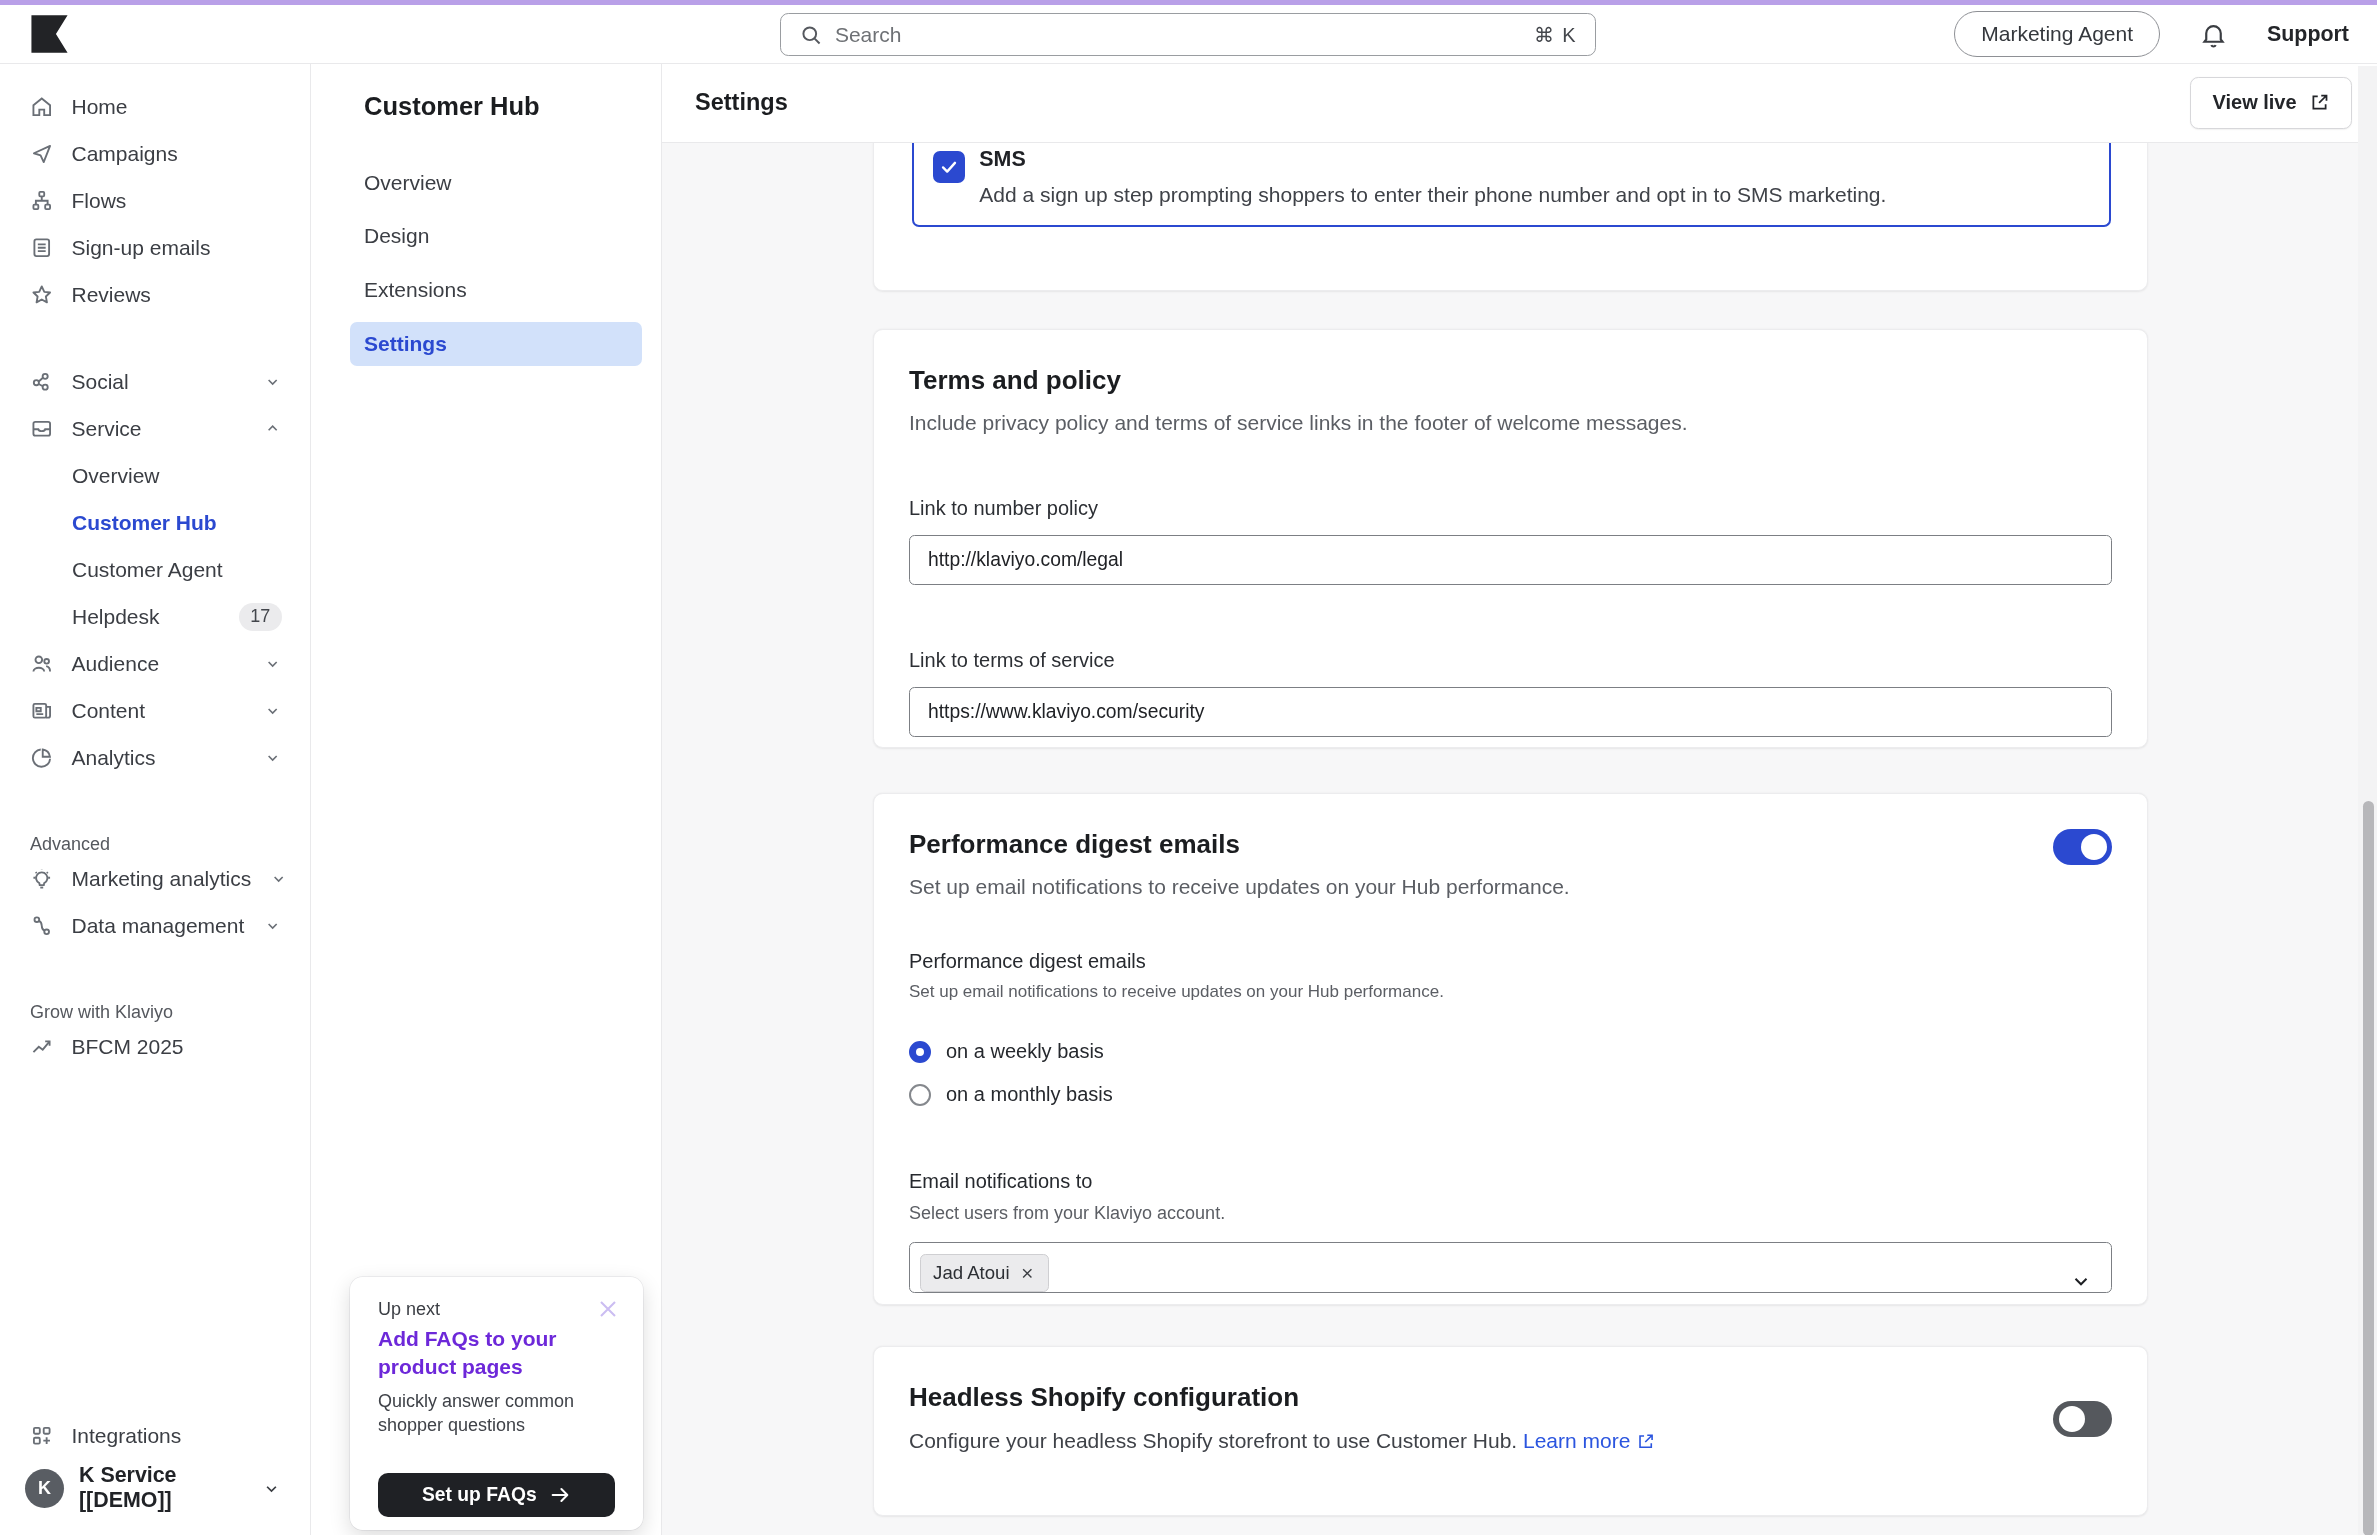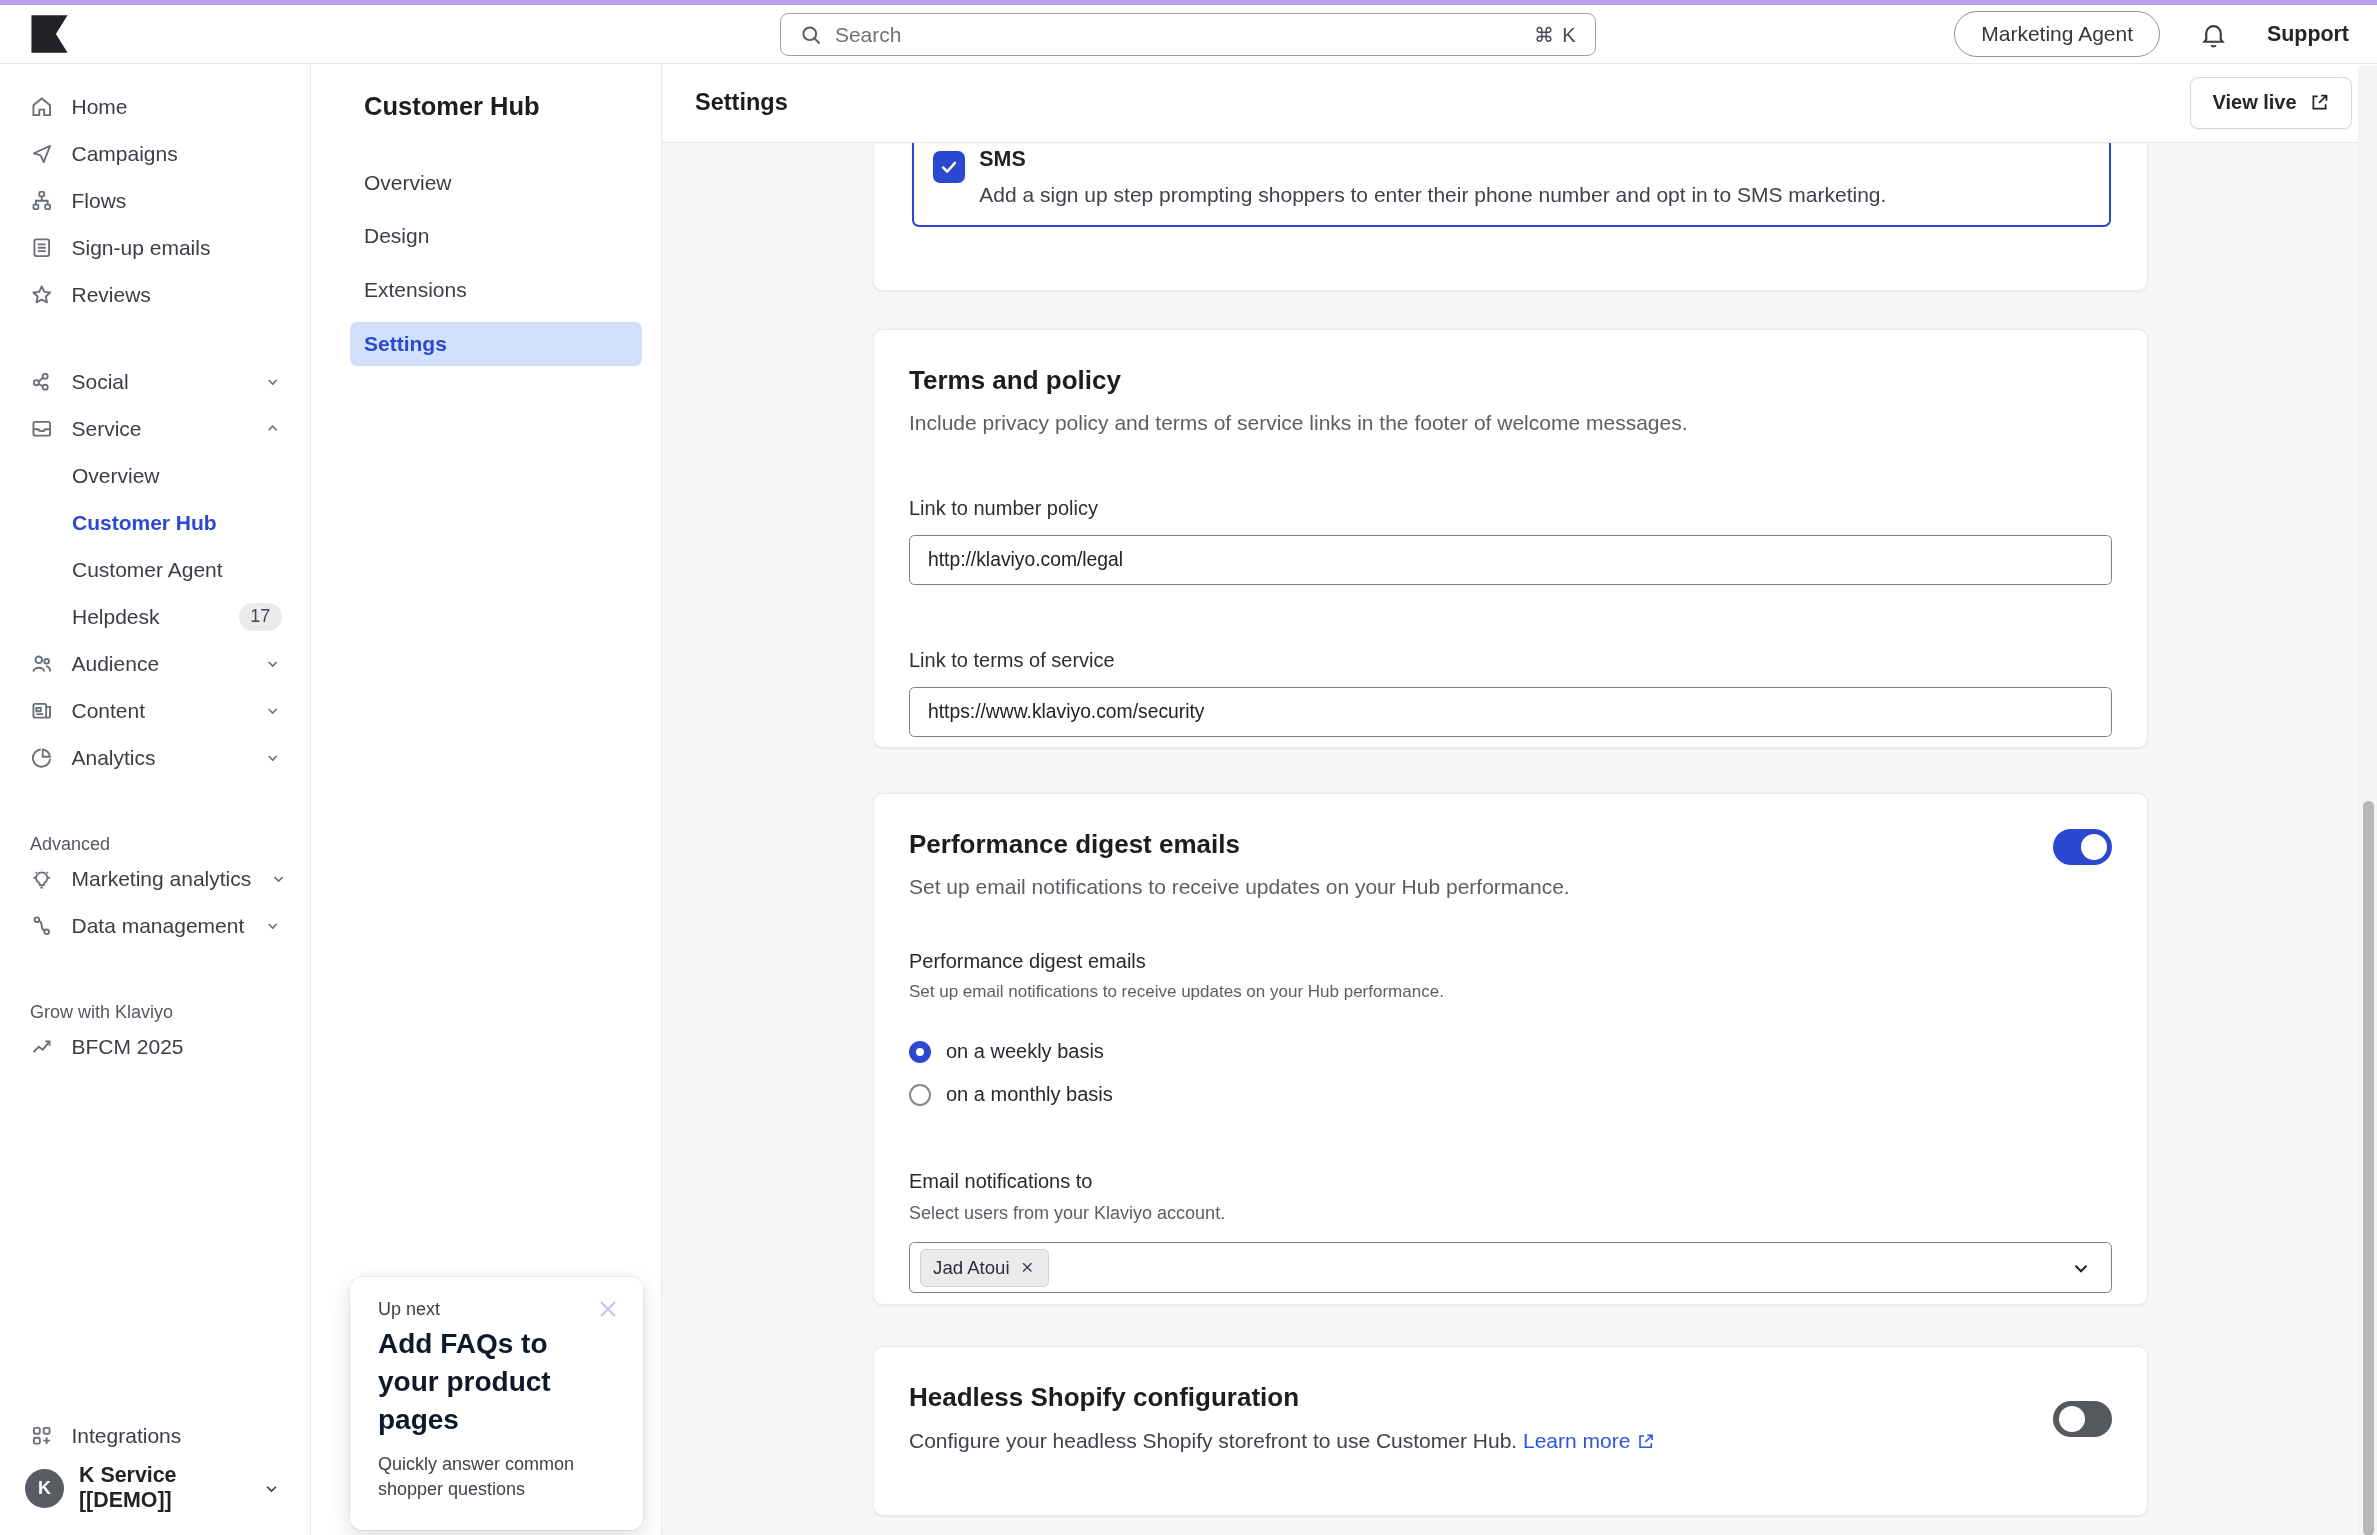--- a/index.html
+++ b/index.html
@@ -75,34 +75,34 @@
   .toggle.on .knob { right:5.5px; }
   .toggle.off .knob { left:5.5px; }
   .sub2-label { font-size:20px; color:#26292e; margin-top:51px; margin-bottom:9.7px; }
   .sub2-desc { font-size:17px; color:#5b5e64; margin-bottom:28px; }
   .radio-row { display:flex; align-items:center; gap:15px; height:43px; font-size:20px; color:#26292e; }
   .radio { width:22px; height:22px; border-radius:50%; flex:0 0 auto; }
   .radio.sel { border:7px solid #2b49d0; background:#fff; }
   .radio.unsel { border:2.8px solid #85888d; background:#fff; }
   .email-label { font-size:20px; font-weight:400; color:#26292e; margin-top:54px; margin-bottom:9.7px; }
   .email-desc { font-size:18px; color:#5b5e64; margin-bottom:18px; }
-  .select { width:100%; height:51px; border:1.4px solid #7c7f84; border-radius:5.5px; display:flex; align-items:center; padding:0 19.3px 0 9.7px; background:#fff; }
+  .select { width:100%; height:51px; border:1.4px solid #7c7f84; border-radius:5.5px; display:flex; align-items:flex-end; padding:0 19.3px 0 9.7px; background:#fff; }
   .chip { display:flex; align-items:center; gap:9.7px; background:#ebebed; border:1.4px solid #cfcfd2; border-radius:5.5px; padding:7px 12.4px; font-size:18.6px; color:#2c2f34; }
   .select .grow { flex:1; }
 
   .headless-card { margin-top:41px; height:170px; padding:35px; }
   .headless-card h2 { margin-bottom:16.6px; }
   .desc-line { font-size:21px; color:#3f4248; }
   .link { color:#2b55df; text-decoration:none; }
 
   
   .upnext { position:absolute; left:350px; top:1277px; width:293px; height:253px; background:#fff; border-radius:12.4px; box-shadow:0 7px 21px rgba(0,0,0,.14), 0 0 0 0.7px #ededef; padding:22px 28px; }
   .upnext .eyebrow { font-size:18px; color:#3b3e44; margin-bottom:5px; }
   .upnext .close { position:absolute; right:21px; top:18px; color:#cbbdf2; }
-  .upnext h3 { font-size:28px; font-weight:700; color:#0f172a; line-height:1.35; margin-bottom:14px; width:228px; }
+  .upnext h3 { font-size:21px; font-weight:700; color:#6d28d9; line-height:1.35; margin-bottom:7px; width:228px; }
   .upnext .d { font-size:18px; color:#3f4248; line-height:1.35; margin-bottom:36px; width:235px; }
   .btn-dark { width:100%; height:44px; background:#1f2125; border:none; border-radius:10px; color:#fff; font-size:19.3px; font-weight:700; display:flex; align-items:center; justify-content:center; gap:12.4px; font-family:"Liberation Sans", sans-serif; }
   .progress { display:flex; gap:8.3px; margin-top:23.5px; }
   .progress .seg { height:5.5px; border-radius:2.8px; flex:1; }
   .seg.fill { background:#5a3bd3; }
   .seg.rest { background:#e6ddfa; }
 
   
   .scroll-track { position:absolute; right:0; top:66px; width:19.3px; bottom:0; background:#f3f3f4; }
   .scroll-thumb { position:absolute; right:3.5px; top:801px; width:11px; height:735px; border-radius:5.5px; background:#b7b7ba; }

